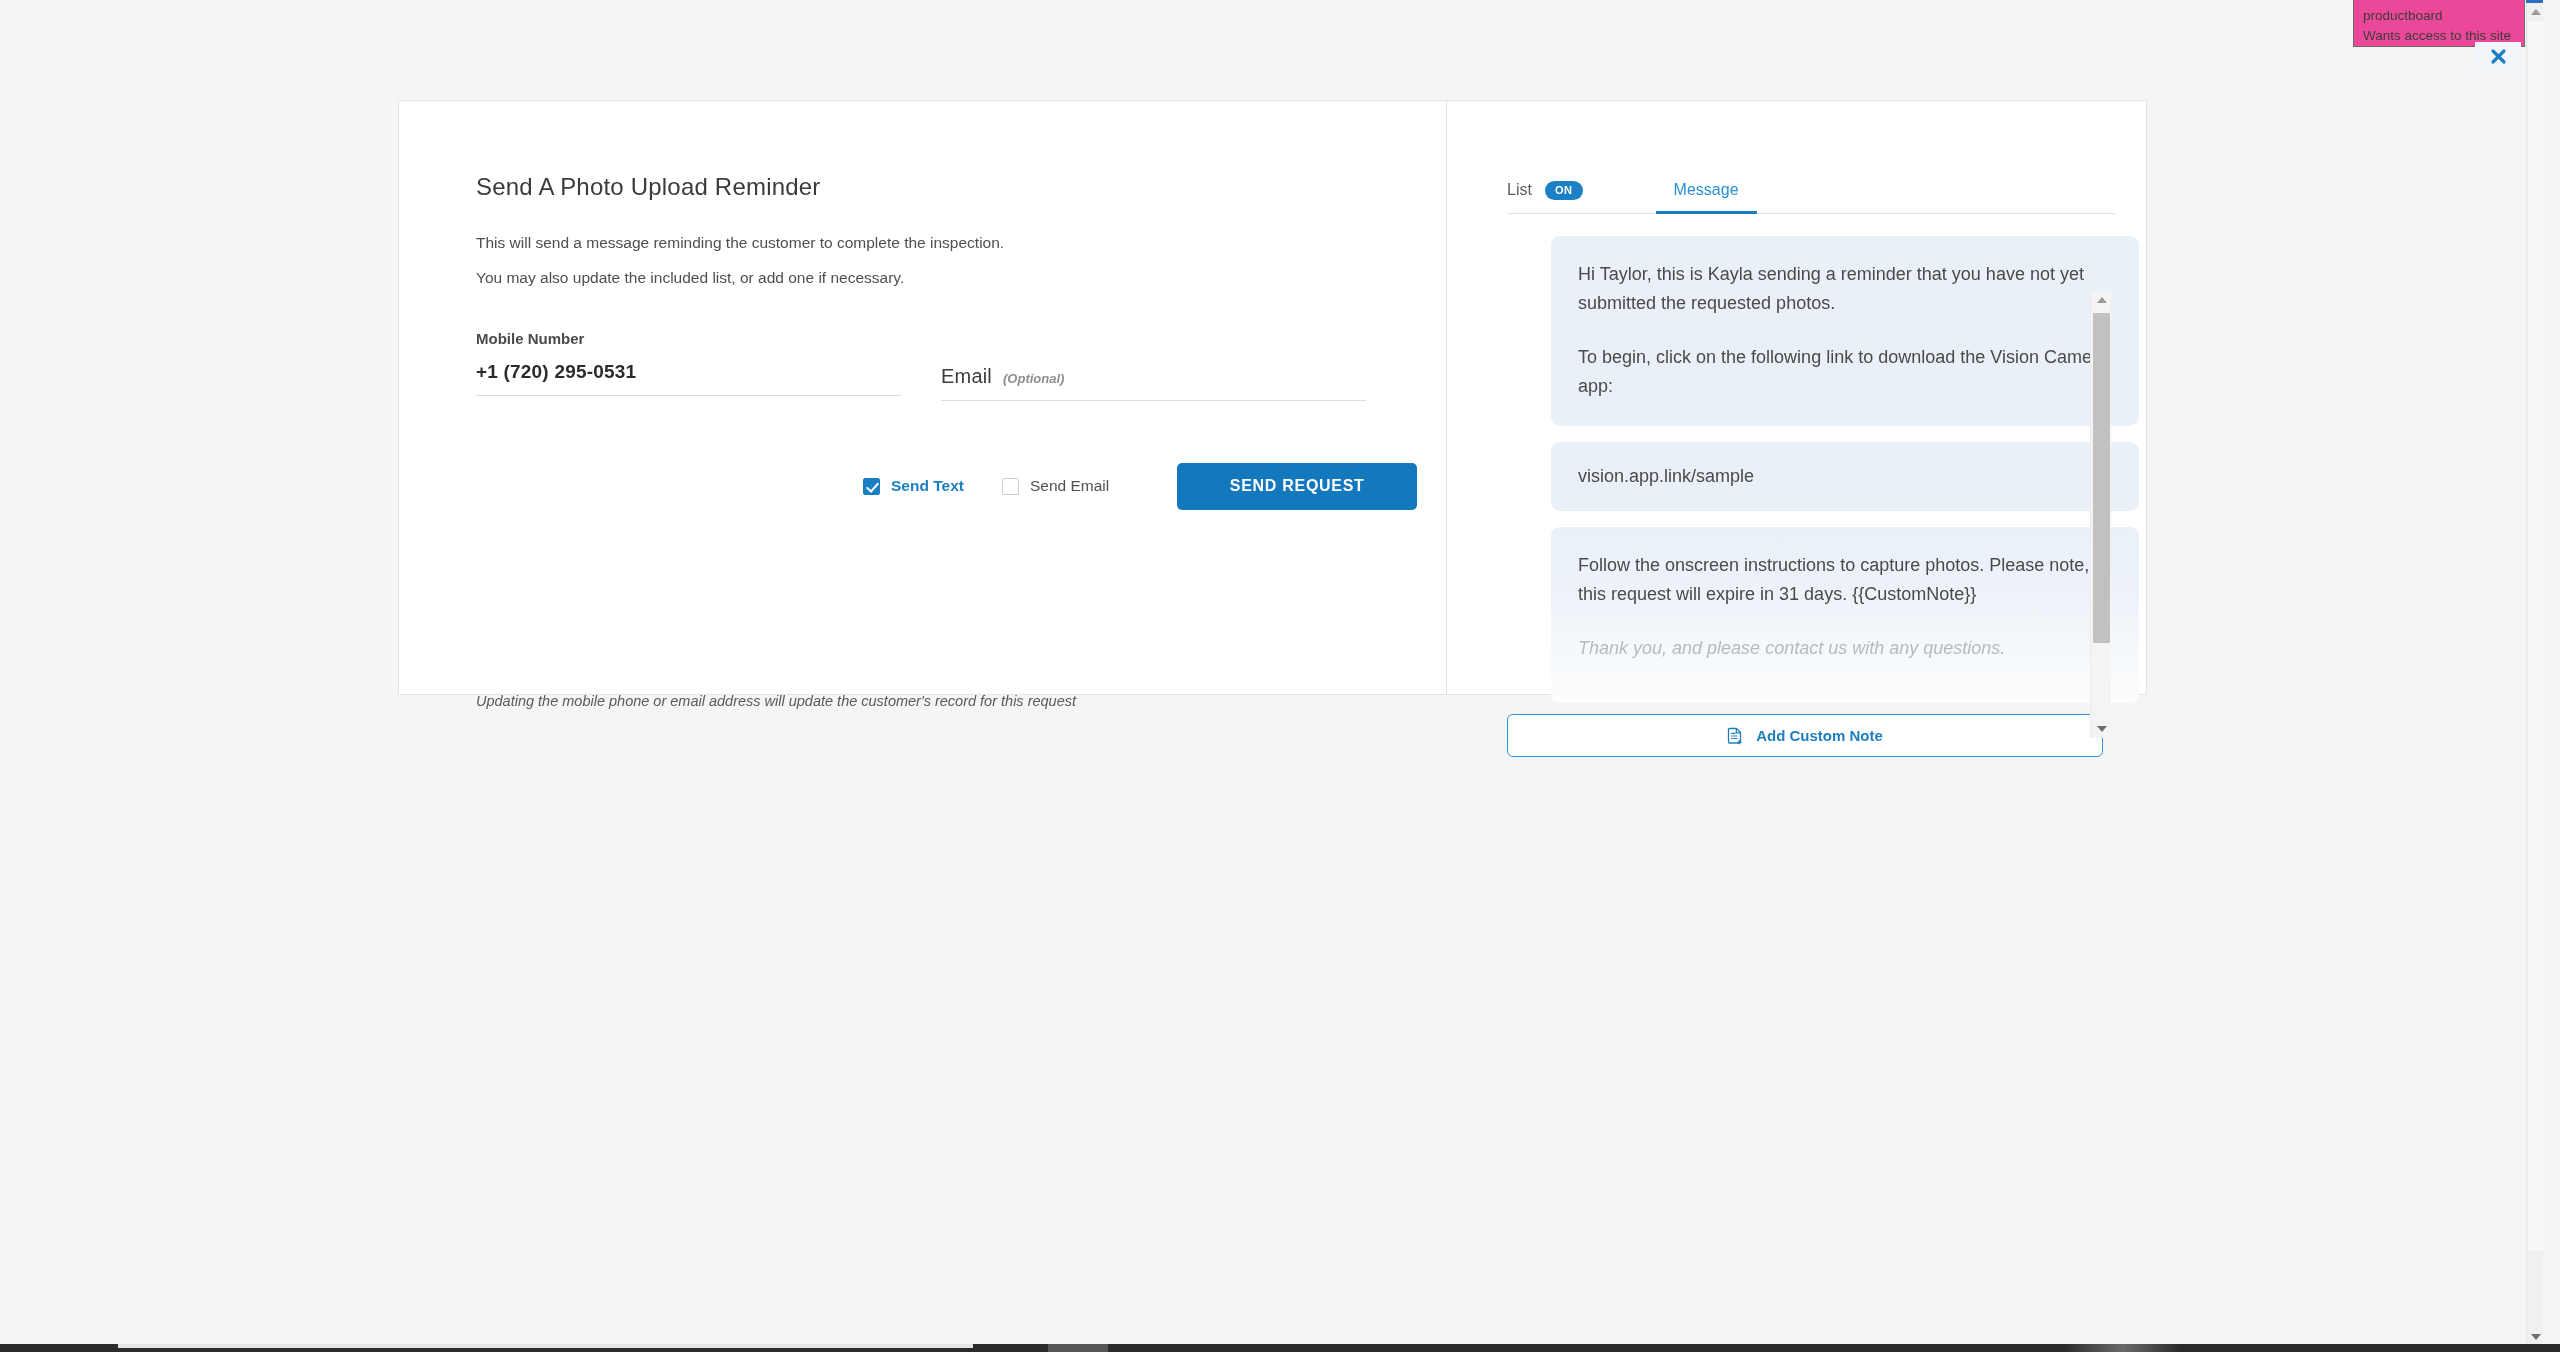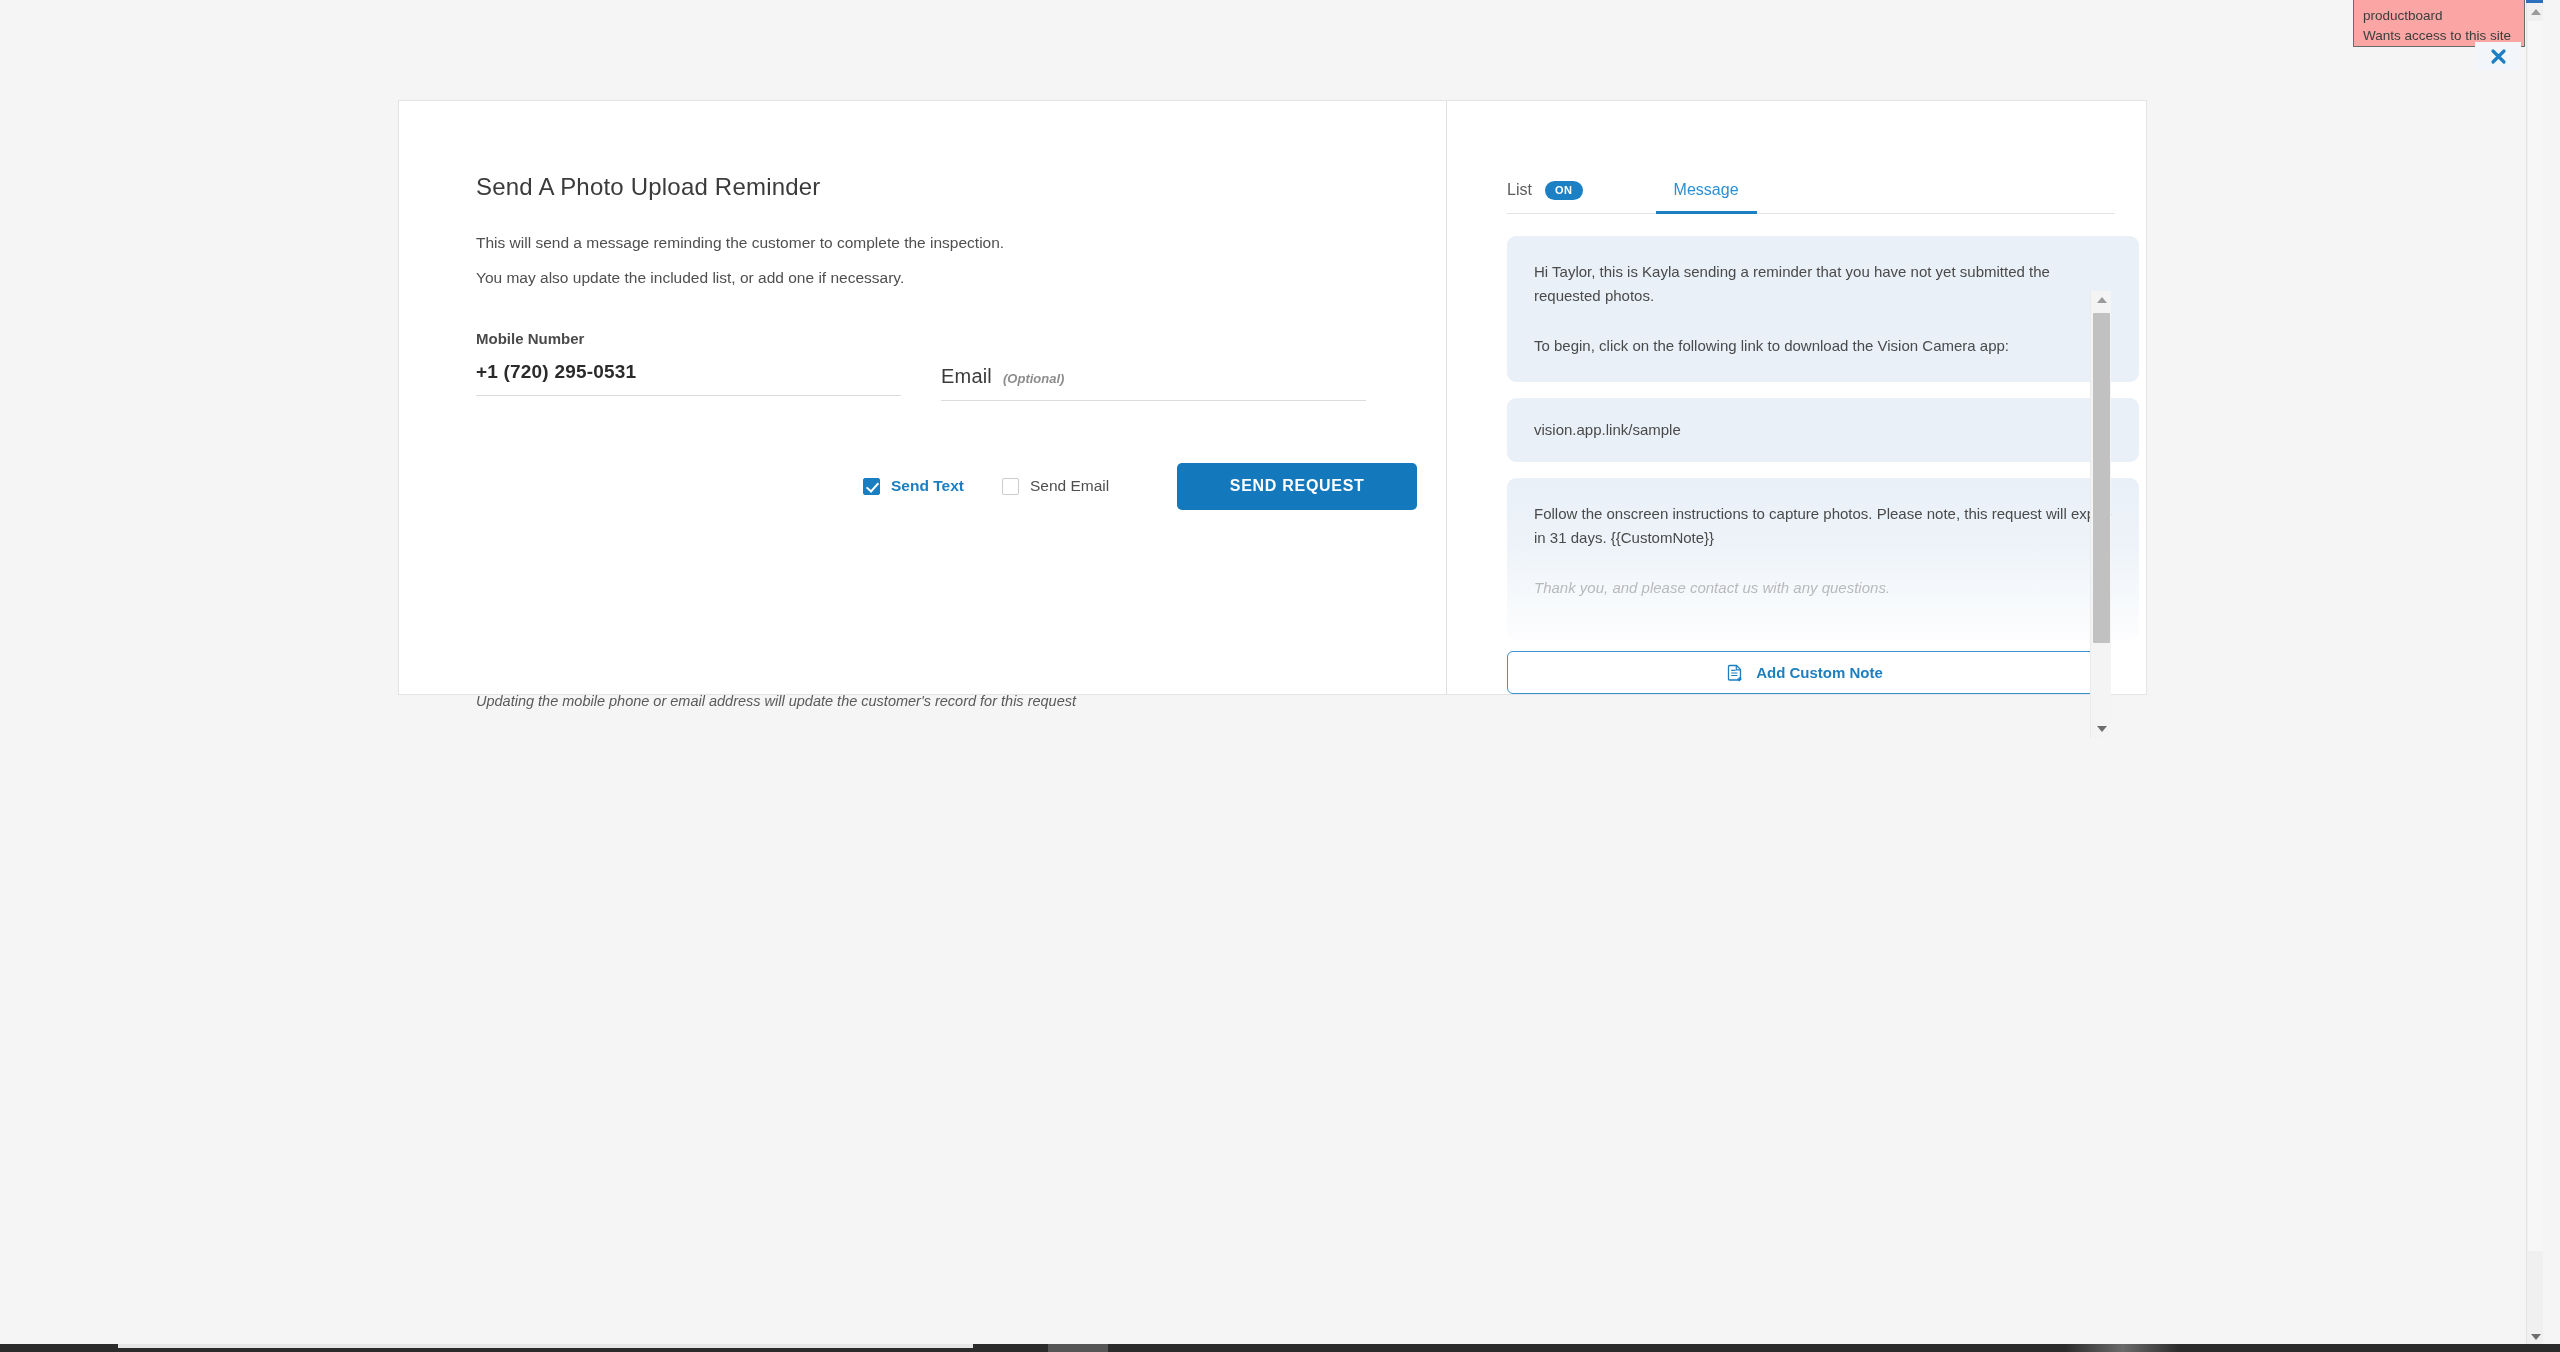--- a/index.html
+++ b/index.html
@@ -219,23 +219,24 @@
   .msg-area {
     position: relative;
     margin-top: 22px;
     width: 632px;
   }
   .bubble {
     background: #e9f0f8;
     border-radius: 9px;
     padding: 24px 27px;
     margin-bottom: 16px;
-    font-size: 15px;
+    font-size: 18px;
     color: #4a4a4a;
     line-height: 1.62;
+    margin-left: 44px;
   }
   .bubble p { margin: 0; }
   .bubble p + p { margin-top: 25px; }
   .bubble.link { padding: 20px 27px; }
   .bubble.fading {
     background: linear-gradient(to bottom, #e9f0f8 0%, #eef3f9 42%, #f6f9fc 72%, #fdfdfe 100%);
     padding-bottom: 40px;
     margin-bottom: 11px;
   }
   .bubble.fading .faded-line { color: #b9b9b9; font-style: italic; }
@@ -309,21 +310,21 @@
     right: 0; top: 0;
     width: 17px; height: 3px;
     background: #2d6fbf;
   }
 
   
   .perm-popup {
     position: absolute;
     left: 2353px; top: 0px;
     width: 172px; height: 47px;
-    background: #fca5a5;
+    background: #ec4899;
     border: 1px solid #6b6b6b;
     border-top: none;
     padding: 6px 9px 0 9px;
     font-size: 13.5px;
     color: #3c3c3c;
     line-height: 1.45;
     z-index: 30;
   }
   .perm-close {
     position: absolute;

